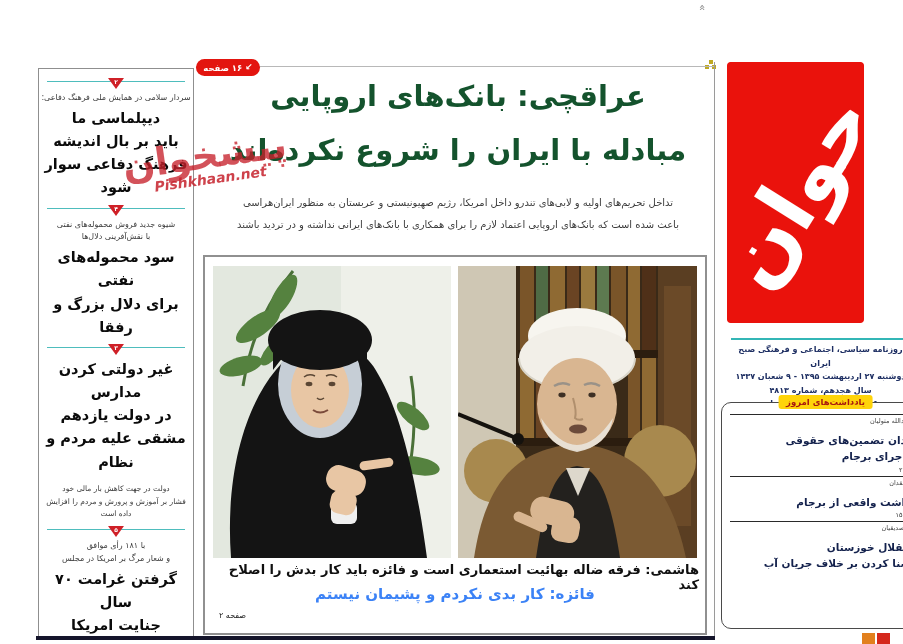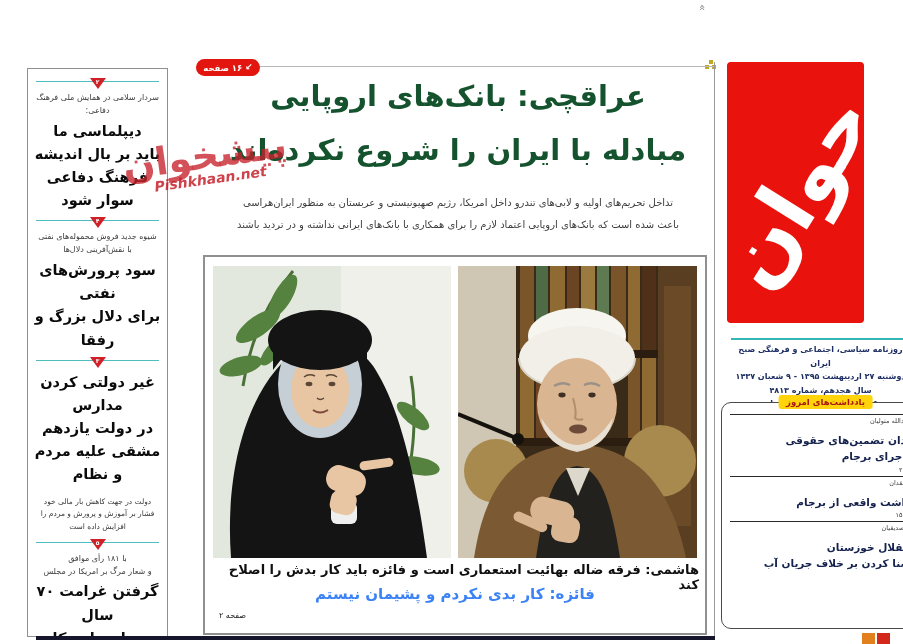--- a/index.html
+++ b/index.html
@@ -39,21 +39,21 @@
   
   .photo-frame { left:203px; top:255px; width:504px; height:380px; border:2px solid #909090; background:#fff; }
   .photos { position:absolute; left:8px; top:9px; width:484px; height:292px; display:flex; gap:7px; direction:ltr; }
   .photos svg { display:block; }
   .cap-main { position:absolute; top:305px; left:6px; right:6px; font-size:13px; font-weight:bold; color:#101010; }
   .cap-red  { position:absolute; top:328px; left:6px; right:6px; text-align:center; font-size:15px; font-weight:bold; color:#3b82f6; }
   .cap-page { position:absolute; left:14px; top:354px; font-size:8px; color:#222; }
 
   
   .sidebar {
-    left:27px; top:68px; width:141px; height:569px; border:1.5px solid #8f8f8f; background:#fff;
+    left:38px; top:68px; width:156px; height:569px; border:1.5px solid #8f8f8f; background:#fff;
     padding:4px 0; text-align:center; overflow:hidden;
   }
   .divider { position:relative; height:14px; margin:3px 8px 2px; }
   .divider .line { position:absolute; left:0; right:0; top:5px; height:1px; background:#4ebdbd; }
   .divider .tri {
     position:absolute; left:50%; top:2px; margin-left:-8px; width:0; height:0;
     border-left:8px solid transparent; border-right:8px solid transparent; border-top:11px solid #cf2027;
   }
   .divider .tri-num {
     position:absolute; left:50%; top:3px; transform:translateX(-50%);
@@ -225,21 +225,21 @@
 باید بر بال اندیشه
 فرهنگ دفاعی سوار شود</div>
 
     <div class="divider">
       <span class="line"></span>
         <i class="tri"></i>
       <i class="tri-num">۴</i>
     </div>
     <div class="sb-kicker ml">شیوه جدید فروش محموله‌های نفتی
 با نقش‌آفرینی دلال‌ها</div>
-    <div class="sb-title ml">سود پرورش‌های نفتی
+    <div class="sb-title ml">سود محموله‌های نفتی
 برای دلال بزرگ و رفقا</div>
 
     <div class="divider">
       <span class="line"></span>
         <i class="tri"></i>
       <i class="tri-num">۳</i>
     </div>
     <div class="sb-title ml">غیر دولتی کردن مدارس
 در دولت یازدهم
 مشقی علیه مردم و نظام</div>

